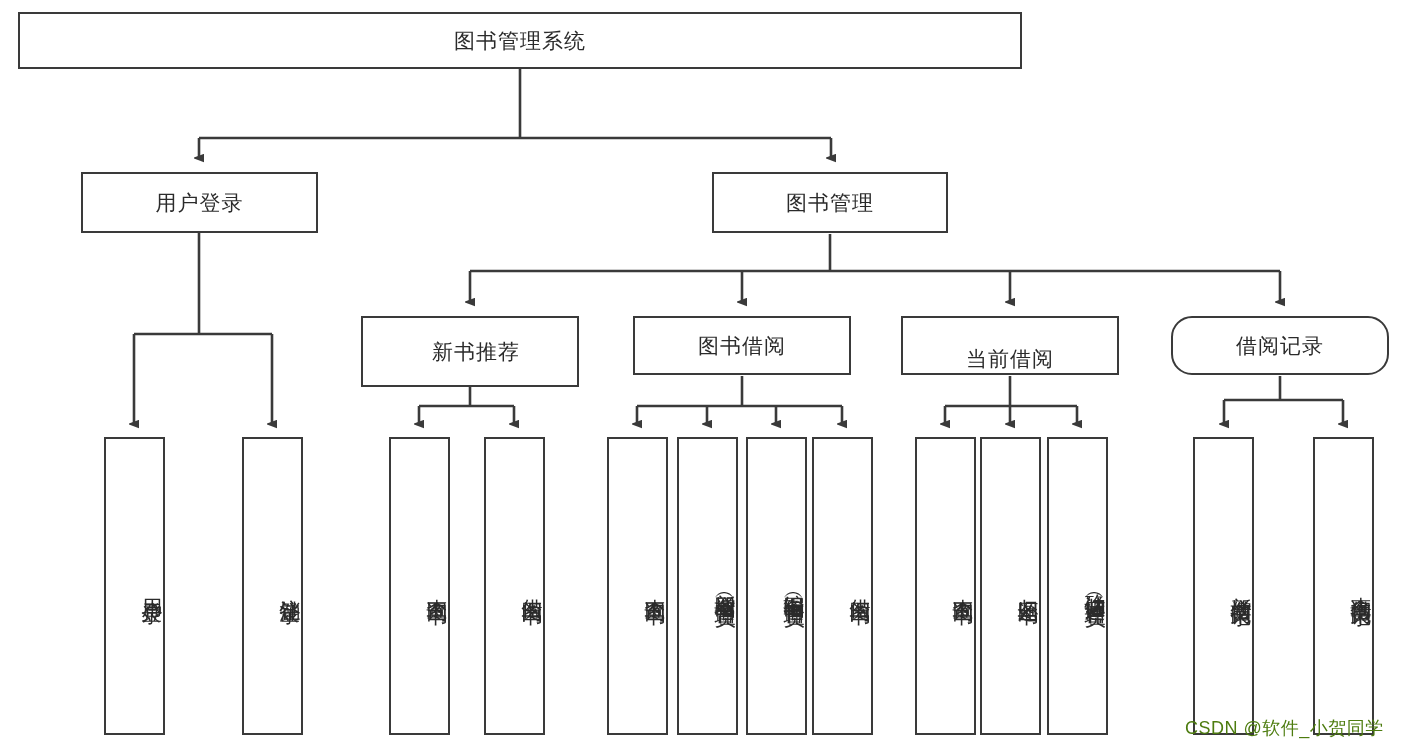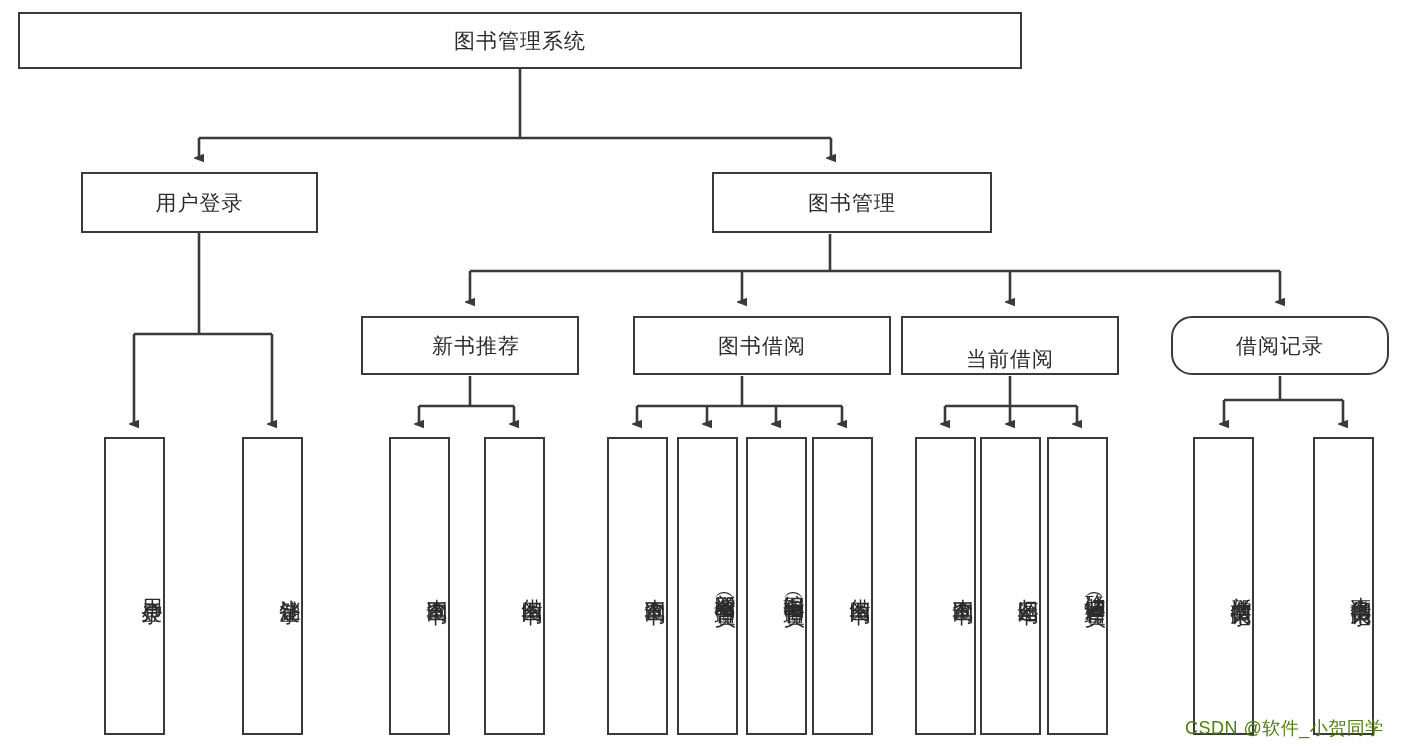--- a/index.html
+++ b/index.html
@@ -123,28 +123,28 @@
     </g>
   </svg>
 
   <div class="node h" style="left:18px; top:12px; width:1004px; height:57px;">
     <span>图书管理系统</span>
   </div>
 
   <div class="node h" style="left:81px; top:172px; width:237px; height:61px;">
     <span>用户登录</span>
   </div>
-  <div class="node h" style="left:712px; top:172px; width:280px; height:61px;justify-content:center;">
+  <div class="node h" style="left:712px; top:172px; width:236px; height:61px;justify-content:center;">
     <span>图书管理</span>
   </div>
 
-  <div class="node h" style="left:361px; top:316px; width:218px; height:59px;padding-left:12px;">
+  <div class="node h" style="left:361px; top:316px; width:218px; height:71px;padding-left:12px;">
     <span>新书推荐</span>
   </div>
-  <div class="node h" style="left:633px; top:316px; width:258px; height:59px;">
+  <div class="node h" style="left:633px; top:316px; width:218px; height:59px;">
     <span>图书借阅</span>
   </div>
   <div class="node h" style="left:901px; top:316px; width:218px; height:59px;align-items:flex-end;">
     <span>当前借阅</span>
   </div>
   <div class="node h" style="left:1171px; top:316px; width:218px; height:59px;border-radius:21px;">
     <span>借阅记录</span>
   </div>
 
   <div class="node v" style="left:104px; top:437px; width:61px; height:298px;">

